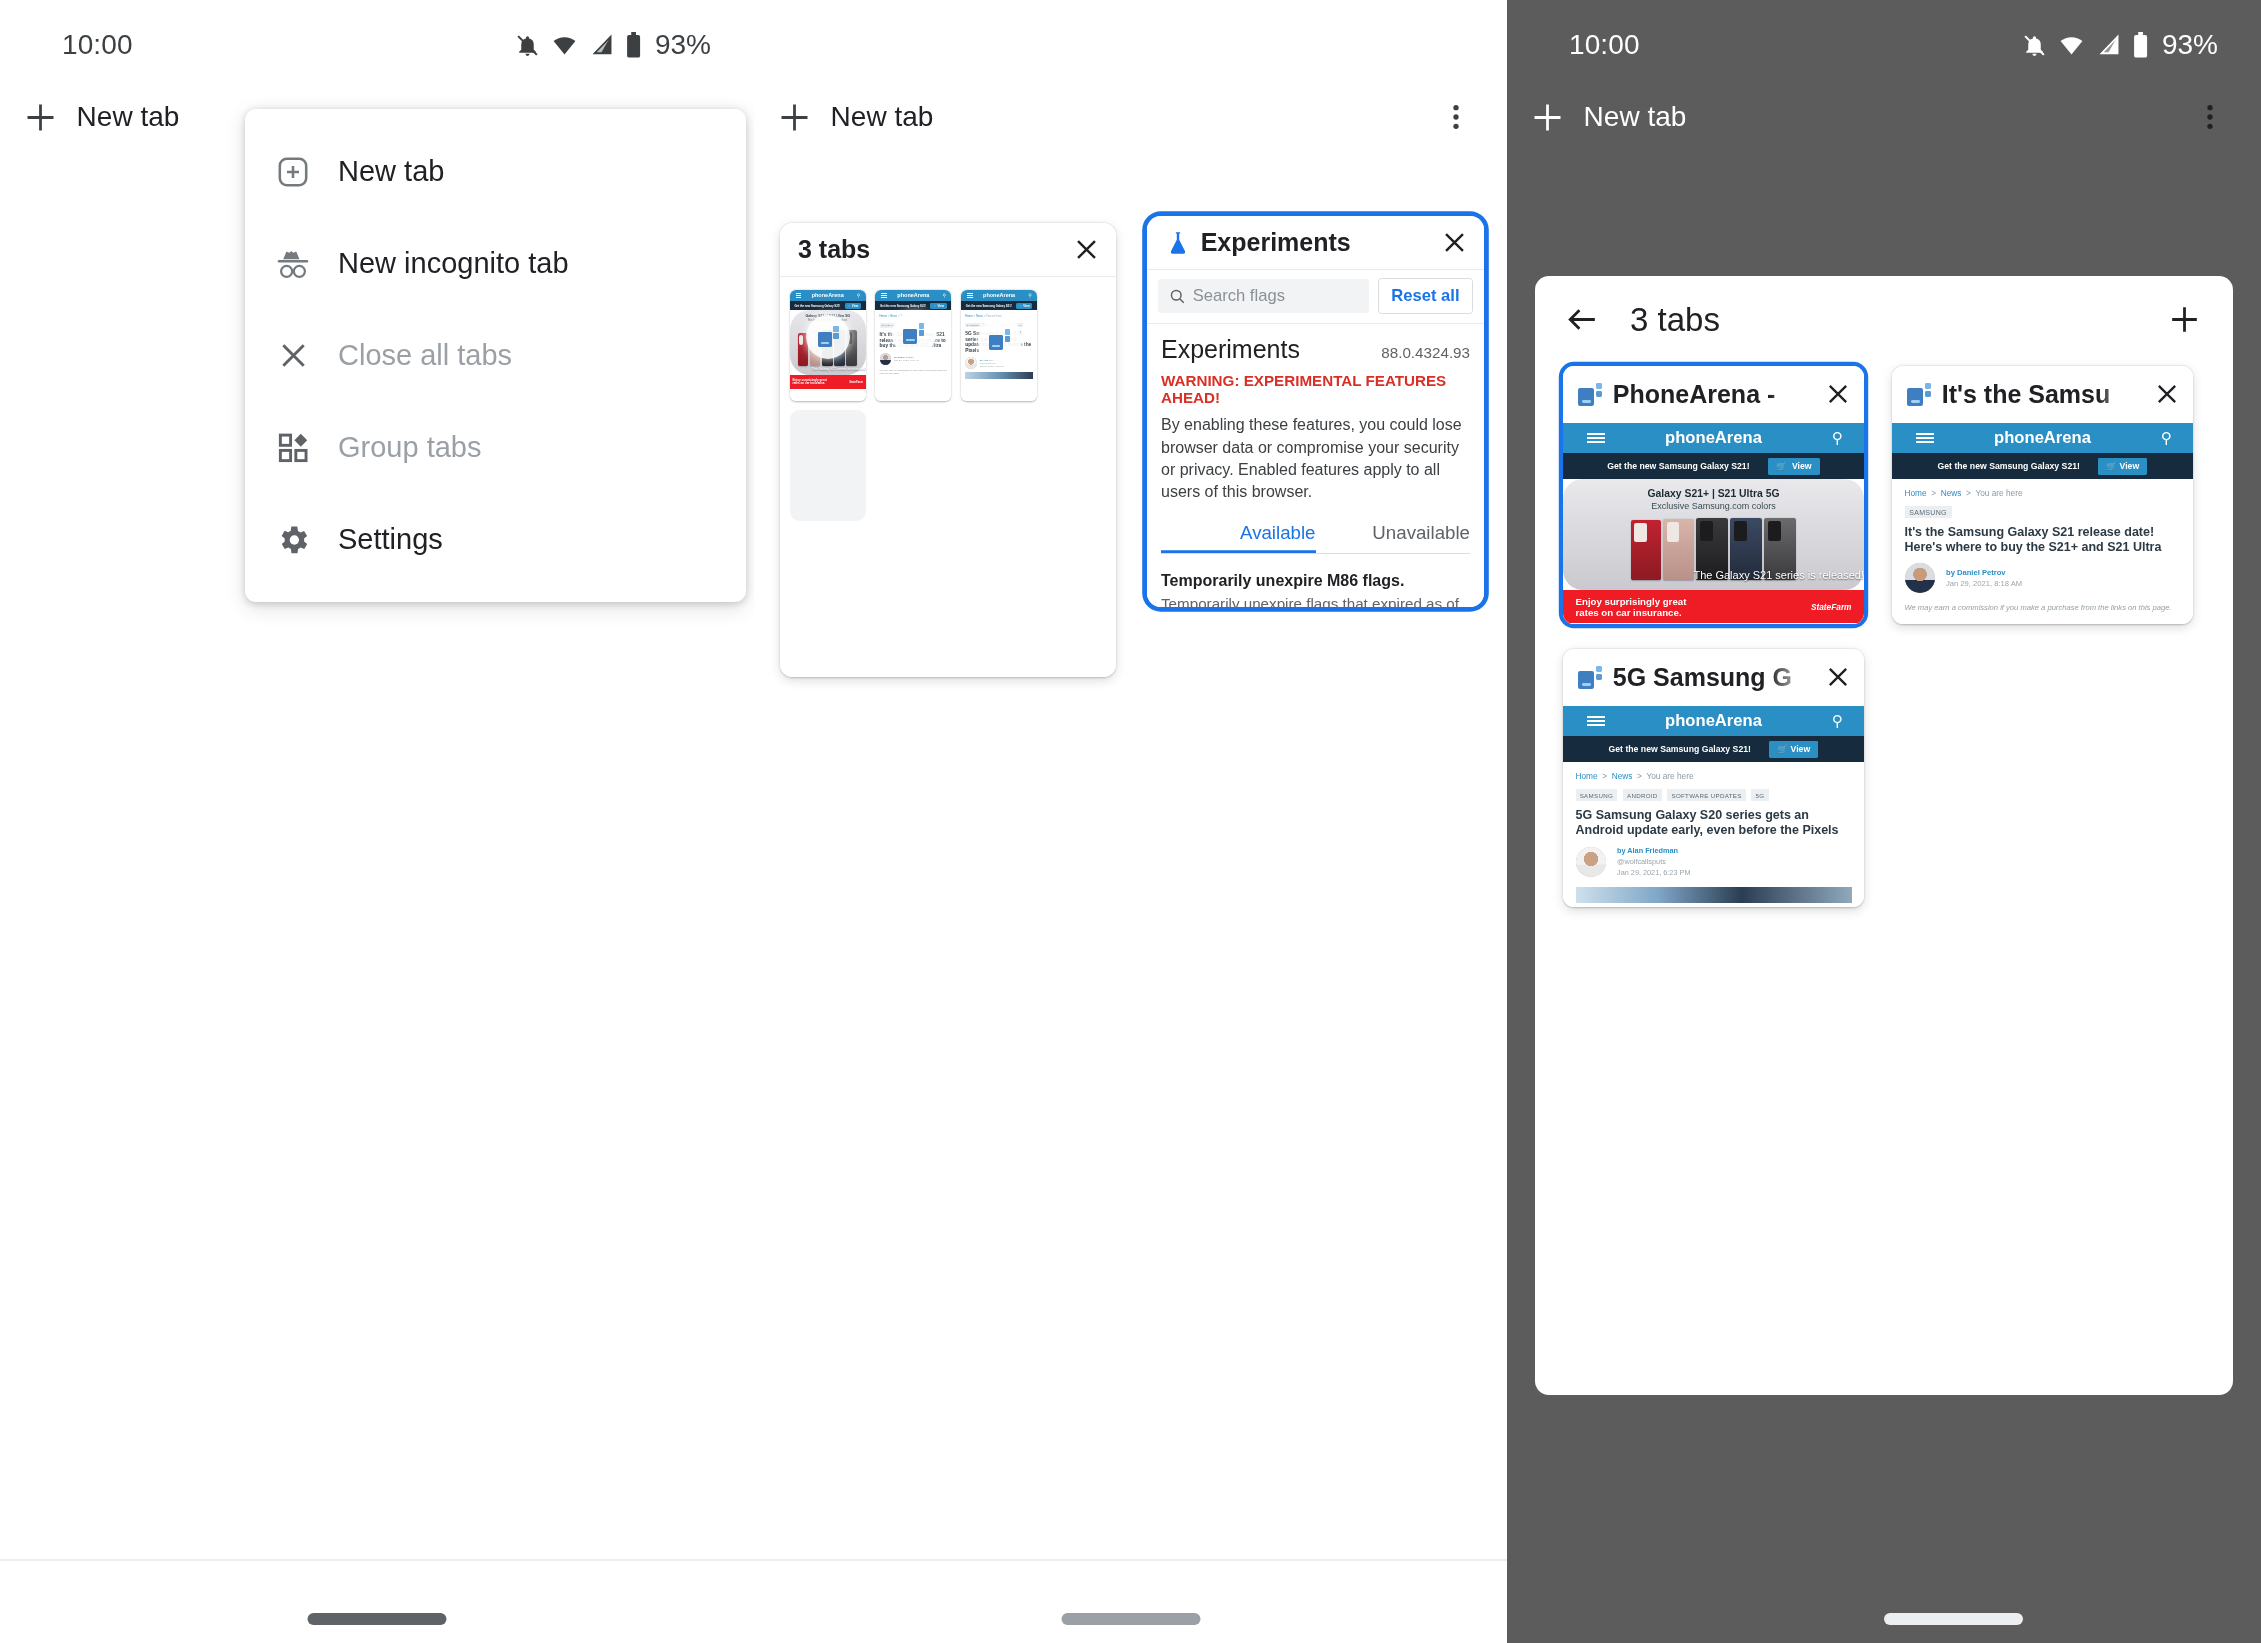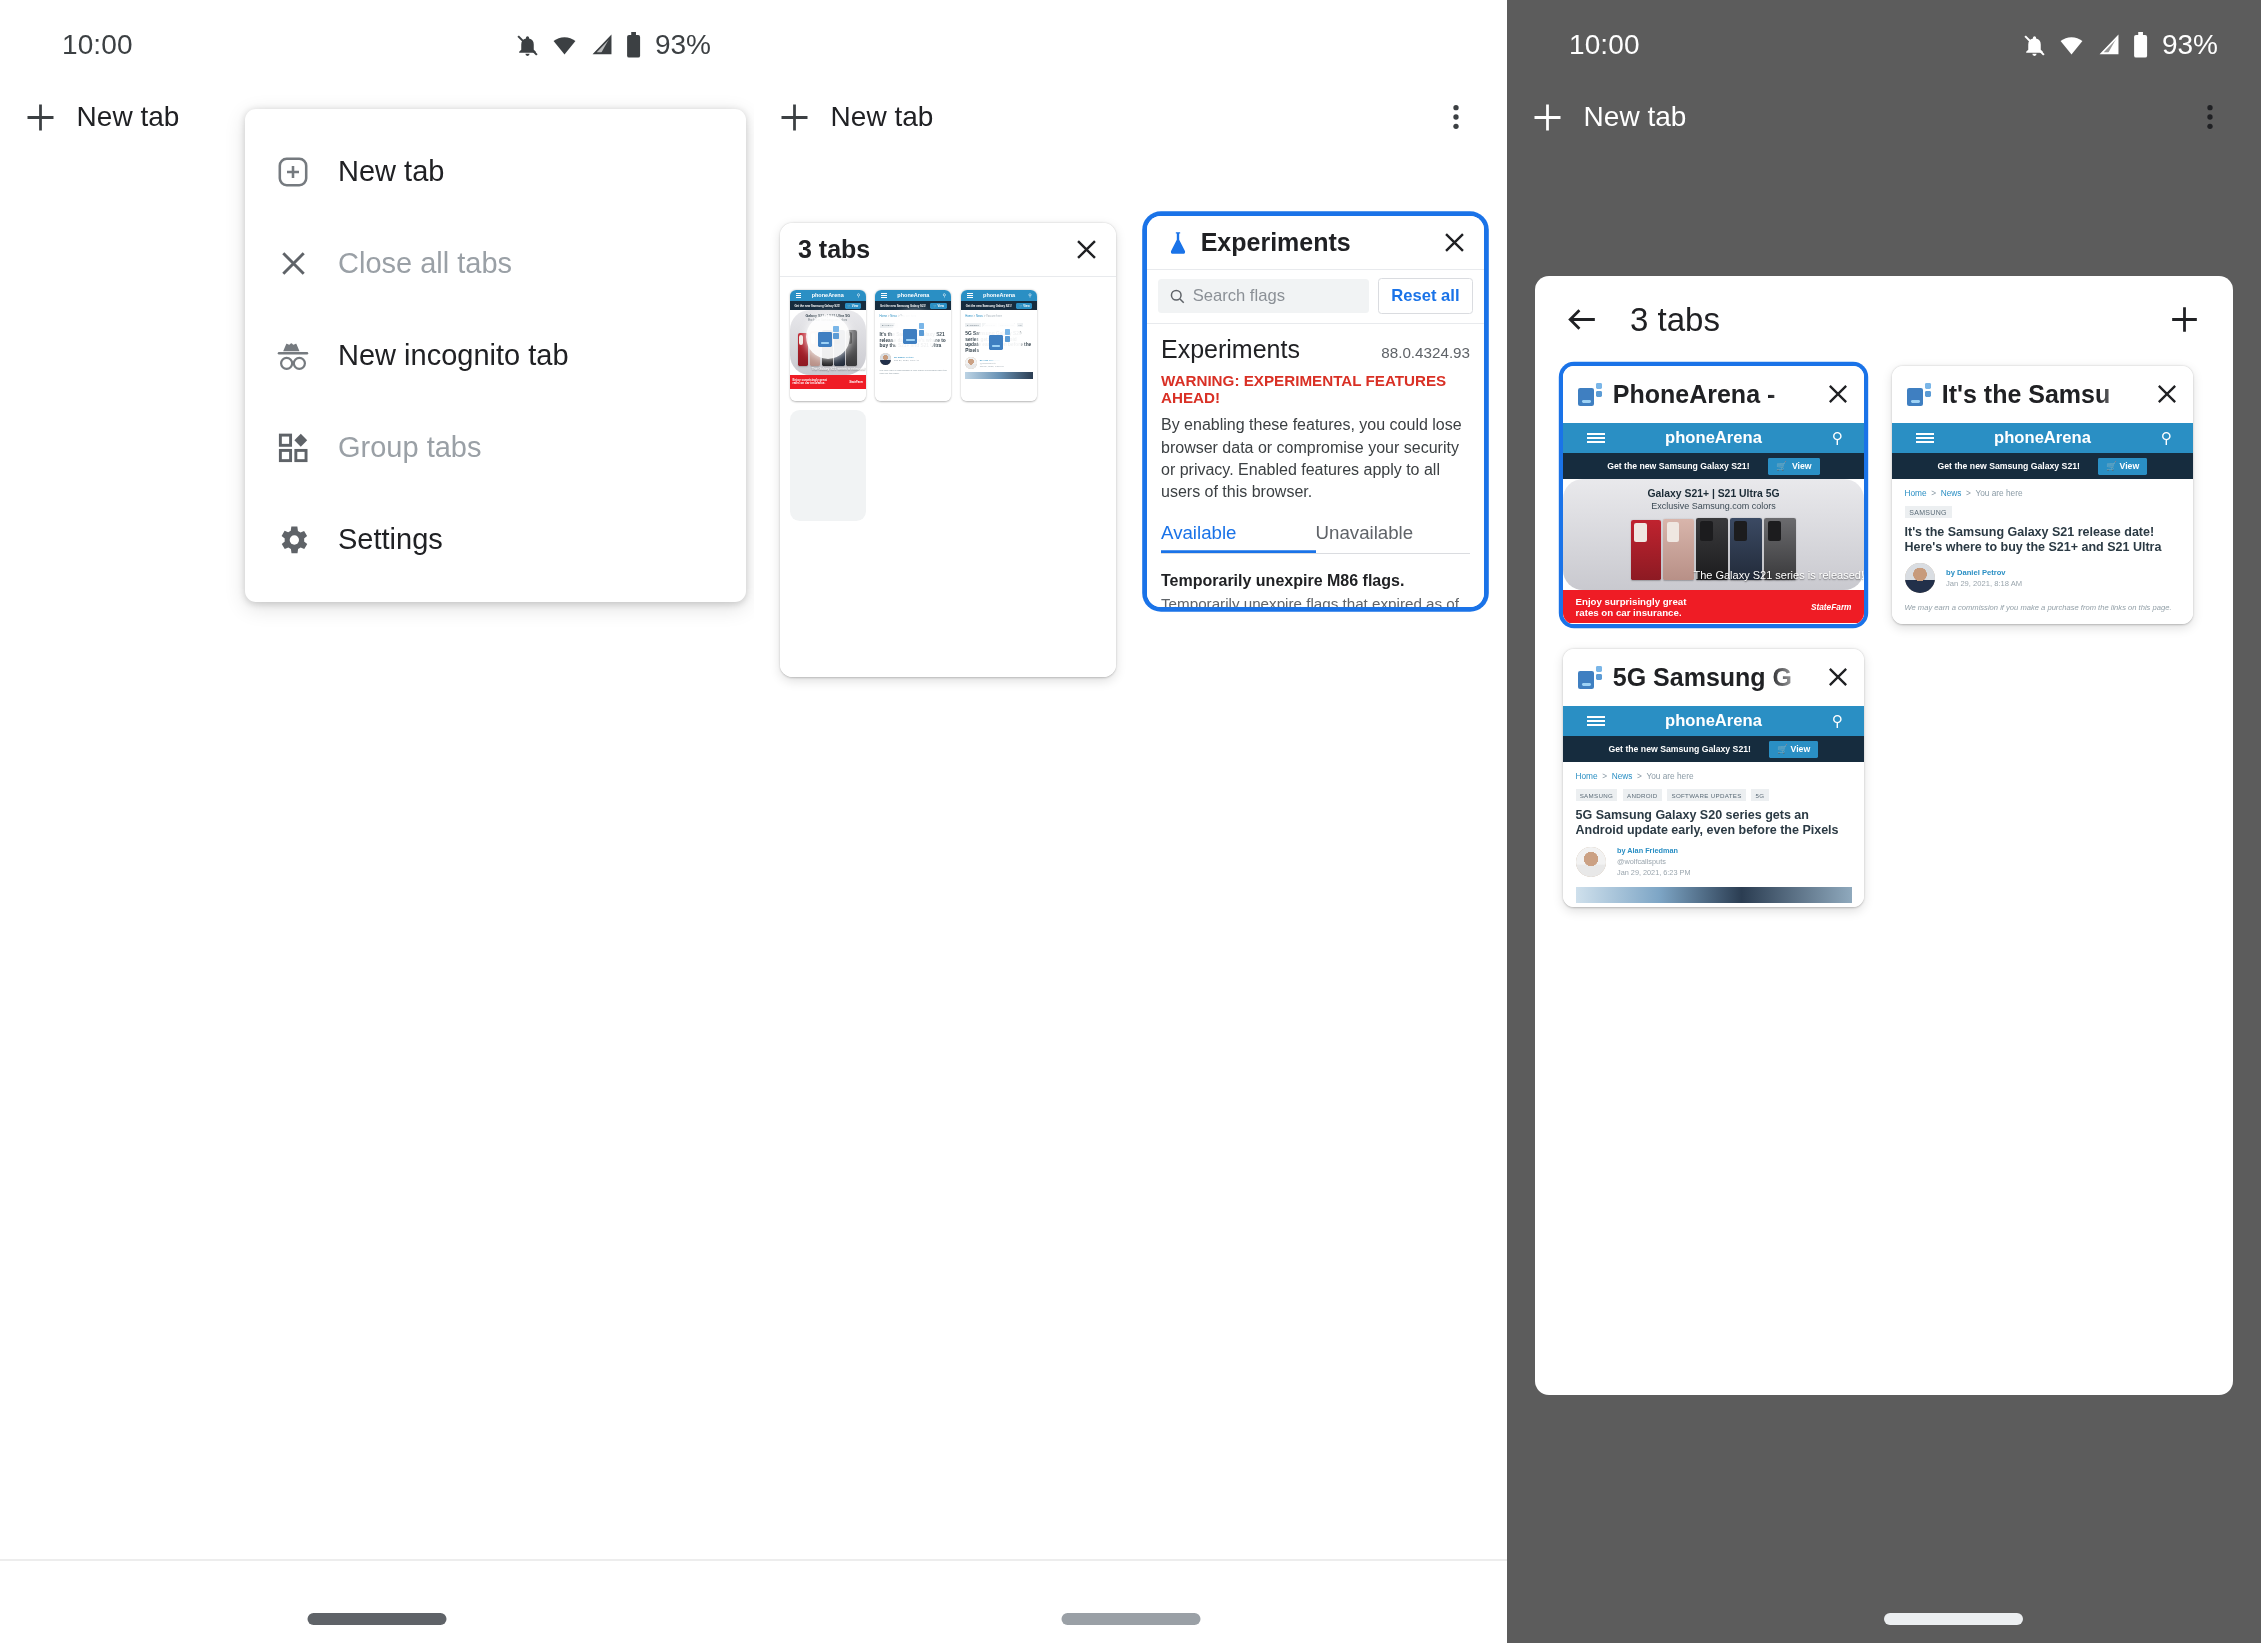--- a/index.html
+++ b/index.html
@@ -121,21 +121,21 @@
   .fl-srch { flex: 1; background: #f1f3f4; border-radius: 3.5px; display: flex; align-items: center; gap: 7px; padding: 7px 9.7px; }
   .fl-srch span { color: #8b9096; font-size: 16.6px; }
   .fl-reset { border: 0.7px solid #dadce0; border-radius: 3.5px; color: #1a73e8; font-weight: 700; font-size: 16.6px; padding: 7px 12.5px; }
   .fl-body { padding: 11px 14px 0; }
   .fl-h { display: flex; align-items: baseline; justify-content: space-between; }
   .fl-h b { font-size: 25px; font-weight: 400; color: #202124; }
   .fl-h span { font-size: 15.2px; color: #5f6368; }
   .fl-warn { color: #d93025; font-weight: 700; font-size: 15.2px; margin-top: 8.3px; }
   .fl-p { color: #3c4043; font-size: 16px; line-height: 1.4; margin-top: 8.3px; }
   .fl-tabs { display: flex; margin-top: 18px; border-bottom: 1.4px solid #dadce0; }
-  .fl-tab { flex: 1; text-align: left; font-size: 18.7px; padding-bottom: 9.7px; color: #5f6368; }
+  .fl-tab { flex: 1; text-align: right; font-size: 18.7px; padding-bottom: 9.7px; color: #5f6368; }
   .fl-tab.on { color: #1a73e8; box-shadow: inset 0 -2.8px 0 #1a73e8; }
   .fl-entry { margin-top: 18px; }
   .fl-entry .t { font-size: 16px; font-weight: 700; color: #202124; }
   .fl-entry .d { font-size: 15.2px; color: #5f6368; margin-top: 4.8px; }
   .fl-entry .a { font-size: 15.2px; color: #5f6368; text-decoration: underline; margin-top: 3.5px; display: block; }
   .fl-sel { margin-top: 9.7px; width: 58%; border: 0.7px solid #a6c8f5; border-radius: 3.5px; color: #1a73e8; font-size: 16px;
             display: flex; align-items: center; justify-content: center; gap: 28px; padding: 7px 0; }
 
   
   .sheet {
@@ -198,39 +198,39 @@
     <div class="menu-item">
       <span class="menu-icon">
         <svg width="36" height="36" viewBox="0 0 24 24">
           <rect x="3.2" y="3.2" width="17.6" height="17.6" rx="4.6" fill="none" stroke="#757a7f" stroke-width="1.7"></rect>
           <path stroke="#757a7f" stroke-width="1.7" d="M12 8v8M8 12h8"></path>
         </svg>
       </span>
       <span class="menu-text">New tab</span>
     </div>
 
-    <div class="menu-item disabled">
-      <span class="menu-icon">
-        <svg width="35" height="35" viewBox="0 0 24 24">
-          <path stroke="#5f6368" stroke-width="2" d="M5 5l14 14M19 5L5 19"></path>
-        </svg>
-      </span>
-      <span class="menu-text">Close all tabs</span>
-    </div>
-
     <div class="menu-item">
       <span class="menu-icon">
         <svg width="36" height="32" viewBox="0 0 26 22">
           <path fill="#757a7f" d="M8.2 2.2c.6-.5 1.4.6 2 .6s.9-1 1.6-1 1 1 1.6 1 1.4-1.1 2-.6l2.3 5.4H5.9z"></path>
           <rect x="2" y="8.1" width="22" height="1.8" rx=".9" fill="#757a7f"></rect>
           <circle cx="8.4" cy="16.3" r="4" fill="none" stroke="#757a7f" stroke-width="1.6"></circle>
           <circle cx="17.6" cy="16.3" r="4" fill="none" stroke="#757a7f" stroke-width="1.6"></circle>
         </svg>
       </span>
       <span class="menu-text">New incognito tab</span>
+    </div>
+
+    <div class="menu-item disabled">
+      <span class="menu-icon">
+        <svg width="35" height="35" viewBox="0 0 24 24">
+          <path stroke="#5f6368" stroke-width="2" d="M5 5l14 14M19 5L5 19"></path>
+        </svg>
+      </span>
+      <span class="menu-text">Close all tabs</span>
     </div>
 
     <div class="menu-item disabled">
       <span class="menu-icon">
         <svg width="35" height="35" viewBox="0 0 24 24">
           <rect x="3" y="3.5" width="7" height="7" fill="none" stroke="#5f6368" stroke-width="2"></rect>
           <path d="M17 2.6l4.4 4.4L17 11.4 12.6 7z" fill="#5f6368"></path>
           <rect x="3" y="14" width="7" height="7" fill="none" stroke="#5f6368" stroke-width="2"></rect>
           <rect x="13.6" y="14" width="7" height="7" fill="none" stroke="#5f6368" stroke-width="2"></rect>
         </svg>

